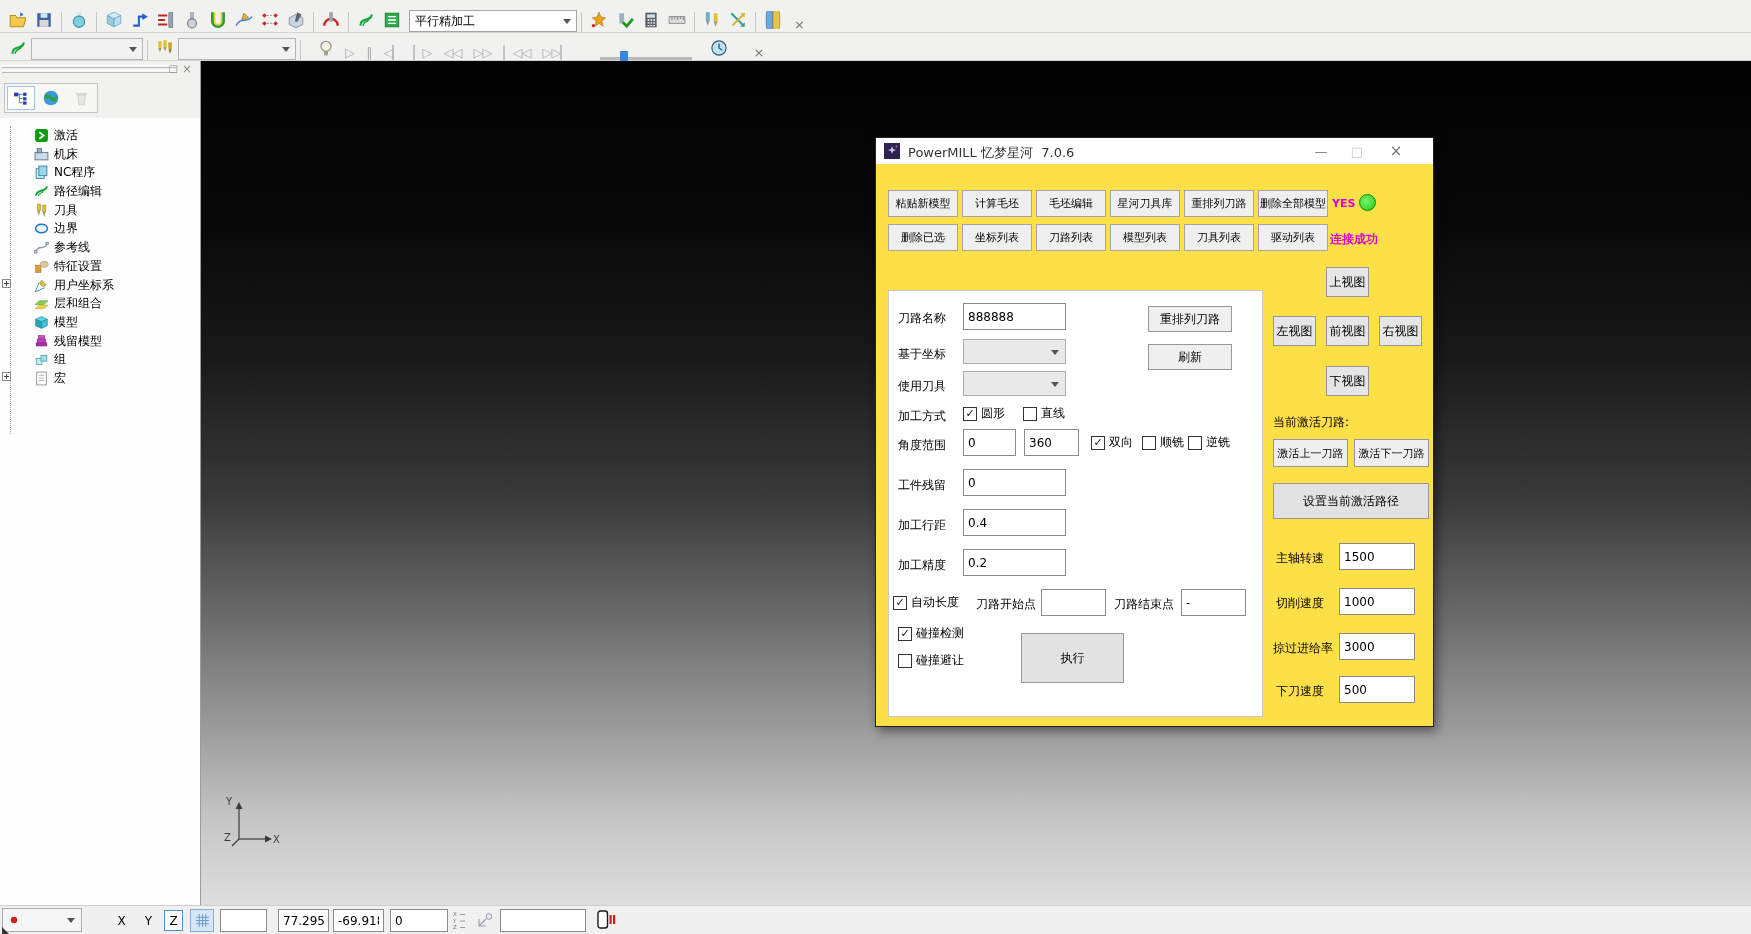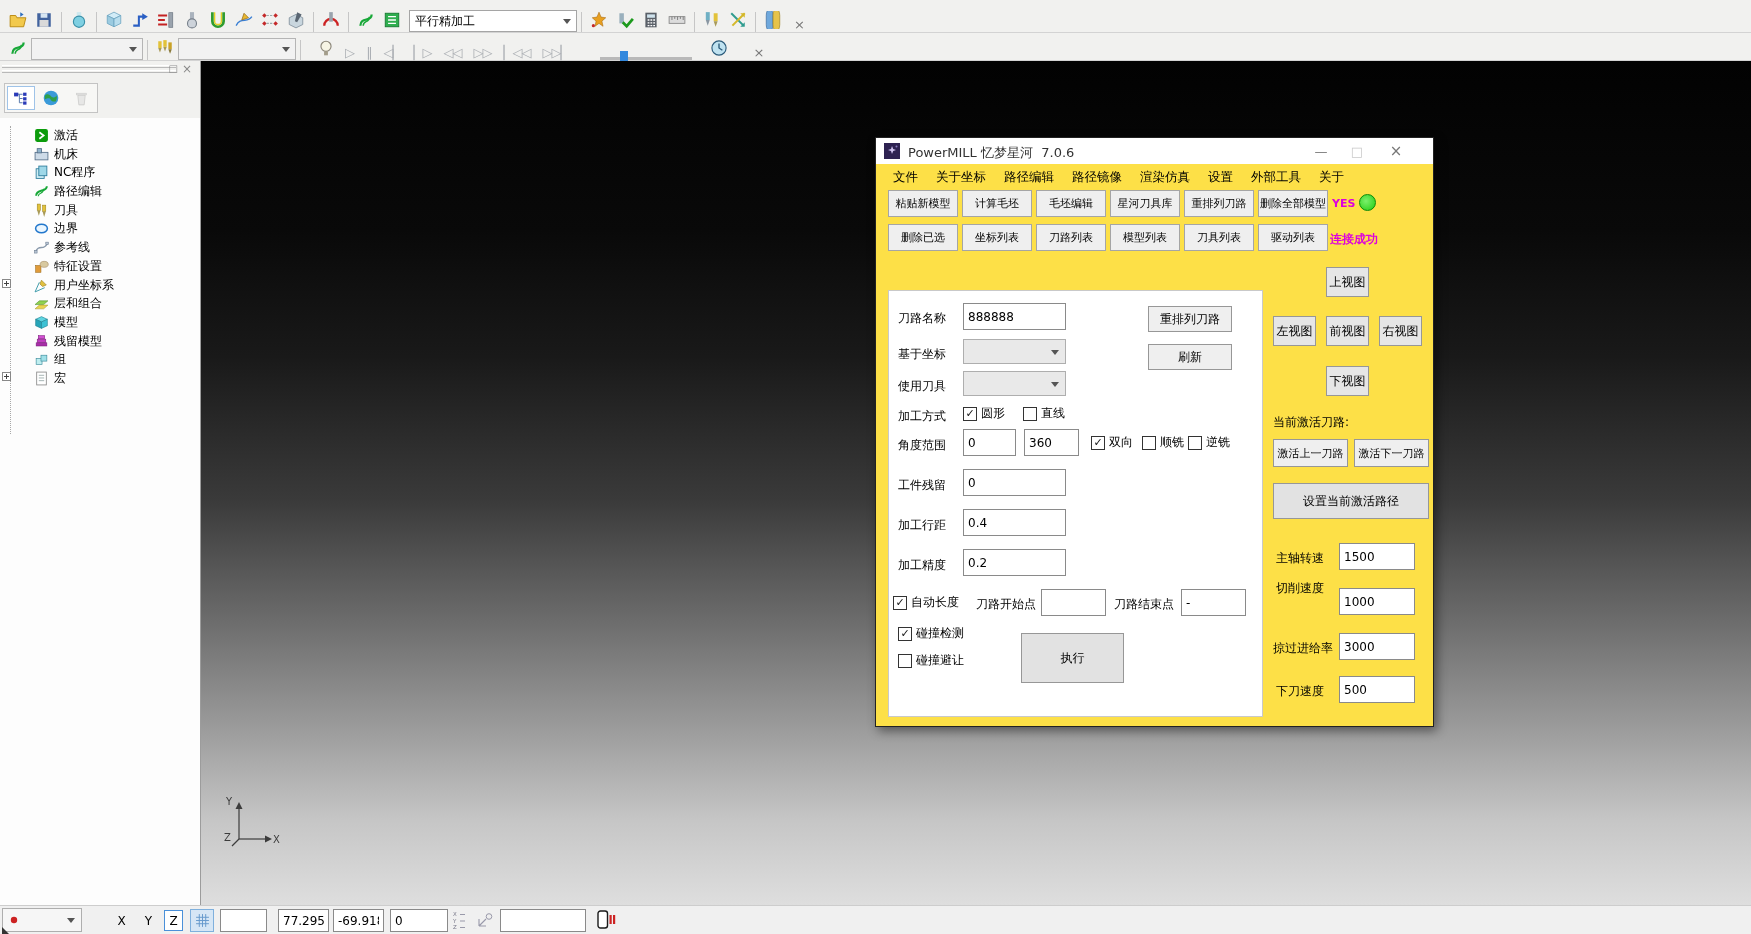--- a/index.html
+++ b/index.html
@@ -452,30 +452,20 @@
           <path d="M8 3l1.2 3L12 7l-2.8 1L8 11 7 8 4 7l3-1z" fill="#cfc3ef"></path>
           <circle cx="12.5" cy="3.5" r="1" fill="#8a7ac0"></circle>
         </svg>
       </span>
     <span class="abs" style="left:32px;top:6px;font-size:13px;color:#333;white-space:pre">PowerMILL 忆梦星河  7.0.6</span>
     <span class="wbtn" style="left:430px">—</span>
     <span class="wbtn" style="left:466px;color:#c9c9c9">□</span>
     <span class="wbtn" style="left:505px;font-size:15px">×</span>
   </div>
 
-  <div class="abs flexr" style="left:8px;top:28px;height:22px">
-    <span class="menu-item">文件</span>
-    <span class="menu-item">关于坐标</span>
-    <span class="menu-item">路径编辑</span>
-    <span class="menu-item">路径镜像</span>
-    <span class="menu-item">渲染仿真</span>
-    <span class="menu-item">设置</span>
-    <span class="menu-item">外部工具</span>
-    <span class="menu-item">关于</span>
-  </div>
 
   <button class="qbtn" style="left:12px;top:52px">粘贴新模型</button>
   <button class="qbtn" style="left:86px;top:52px">计算毛坯</button>
   <button class="qbtn" style="left:160px;top:52px">毛坯编辑</button>
   <button class="qbtn" style="left:234px;top:52px">星河刀具库</button>
   <button class="qbtn" style="left:308px;top:52px">重排列刀路</button>
   <button class="qbtn" style="left:382px;top:52px">删除全部模型</button>
   <span class="statusmag" style="left:456px;top:59px;font-size:11px">YES</span>
   <span class="abs" style="left:483px;top:56px;width:17px;height:17px;border-radius:50%;background:radial-gradient(circle at 6px 6px,#7bf06b,#22cc11);border:1px solid #0a8a0a"></span>
 
@@ -563,21 +553,21 @@
   <button class="gbtn" style="left:503px;top:178px;width:43px;height:30px">右视图</button>
   <button class="gbtn" style="left:450px;top:228px;width:43px;height:30px">下视图</button>
 
   <span class="lbl" style="left:397px;top:276px">当前激活刀路:</span>
   <button class="gbtn" style="left:397px;top:301px;width:75px;height:28px;background:#efefef;font-size:11px">激活上一刀路</button>
   <button class="gbtn" style="left:478px;top:301px;width:75px;height:28px;background:#efefef;font-size:11px">激活下一刀路</button>
   <button class="gbtn" style="left:397px;top:345px;width:156px;height:36px;background:#e2e2e2">设置当前激活路径</button>
 
   <span class="lbl" style="left:400px;top:412px">主轴转速</span>
   <input class="in" style="left: 463px; top: 405px; width: 76px; height: 27px;" value="1500">
-  <span class="lbl" style="left:400px;top:442px">切削速度</span>
+  <span class="lbl" style="left:400px;top:457px">切削速度</span>
   <input class="in" style="left: 463px; top: 450px; width: 76px; height: 27px;" value="1000">
   <span class="lbl" style="left:397px;top:502px">掠过进给率</span>
   <input class="in" style="left: 463px; top: 495px; width: 76px; height: 27px;" value="3000">
   <span class="lbl" style="left:400px;top:545px">下刀速度</span>
   <input class="in" style="left: 463px; top: 538px; width: 76px; height: 27px;" value="500">
 </div>
 
 <div class="abs" id="statusbar">
   <div class="cmb" style="left:2px;top:2px;width:80px;height:24px;background:#f6f6f6">
     <svg width="10" height="10" viewBox="0 0 10 10">

